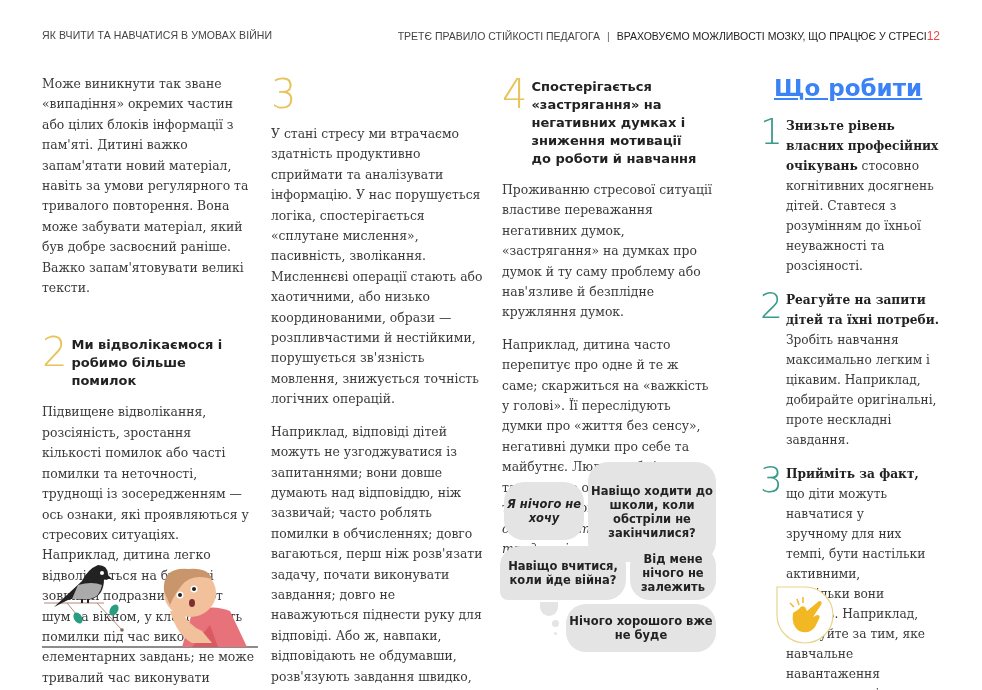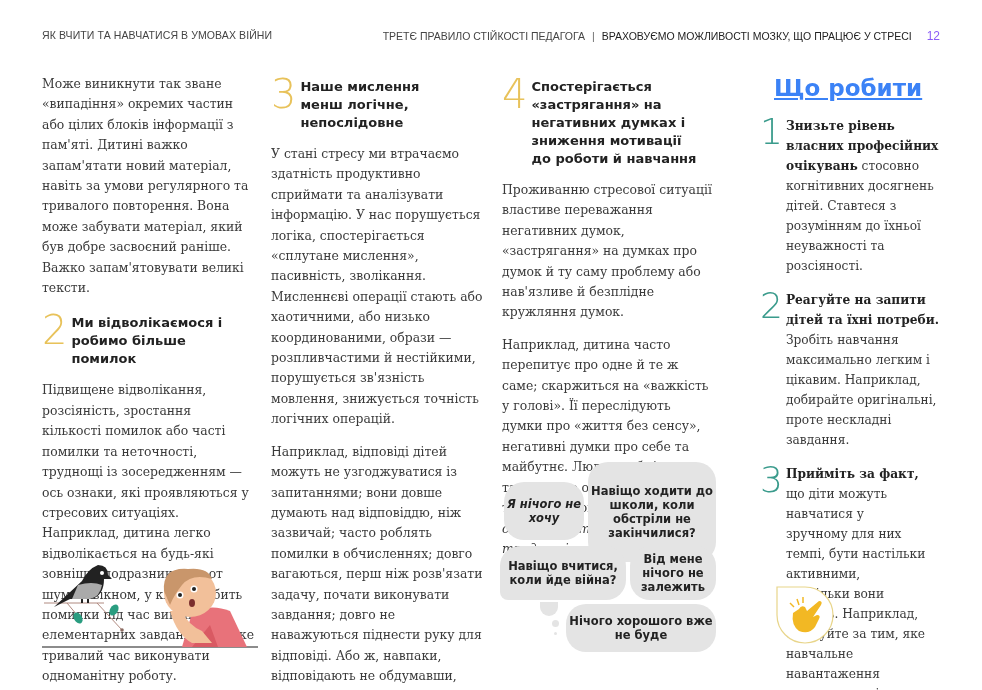--- a/index.html
+++ b/index.html
@@ -1,21 +1,21 @@
 <!DOCTYPE html>
 <html><head>
 <meta charset="utf-8">
 <style>
   html, body { margin:0; padding:0; }
   body { width:982px; height:690px; background:#ffffff; position:relative; overflow:hidden; color:#333; }
   .header-left { position:absolute; left:42px; top:29px; font-family:"Liberation Sans", sans-serif; font-size:10.5px; color:#444; letter-spacing:0.1px; }
   .header-right { position:absolute; right:42px; top:29px; font-family:"Liberation Sans", sans-serif; font-size:10.5px; color:#444; display:flex; align-items:center; white-space:nowrap; }
   .header-right .sep { margin:0 7px; color:#666; }
   .header-right .bold { font-weight:normal; color:#222; }
-  .header-right .page { margin-left:15px; font-size:12px; color:#8b5cf6; }
+  .header-right .page { font-size:12px; color:#ef4444; }
 
   .col { position:absolute; font-family:"DejaVu Serif", serif; font-size:12.4px; line-height:20.4px; color:#3a3a3a; }
   .col p { margin:0 0 12px 0; }
   .c1 { left:42px; top:74px; width:212px; }
   .c2 { left:271px; top:78px; width:212px; }
   .c3 { left:502px; top:78px; width:212px; }
   .c4 { left:760px; top:78px; width:185px; }
 
   .sec-head { display:flex; align-items:flex-start; margin-bottom:12px; }
   .big-num { font-family:"DejaVu Sans", sans-serif; font-weight:200; font-size:40px; line-height:36px; margin-right:4px; margin-top:-2px; }
@@ -41,21 +41,21 @@
 
 <div class="header-left">ЯК ВЧИТИ ТА НАВЧАТИСЯ В УМОВАХ ВІЙНИ</div>
 <div class="header-right">
   <span>ТРЕТЄ ПРАВИЛО СТІЙКОСТІ ПЕДАГОГА</span>
   <span class="sep">|</span>
   <span class="bold">ВРАХОВУЄМО МОЖЛИВОСТІ МОЗКУ, ЩО ПРАЦЮЄ У СТРЕСІ</span>
   <span class="page">12</span>
 </div>
 
 <div class="col c1">
-  <p style="margin-bottom:16px;">Може виникнути так зване «випадіння» окремих частин або цілих блоків інформації з пам'яті. Дитині важко запам'ятати новий матеріал, навіть за умови регулярного та тривалого повторення. Вона може забувати матеріал, який був добре засвоєний раніше. Важко запам'ятовувати великі тексти.</p>
+  <p style="margin-bottom:38px;">Може виникнути так зване «випадіння» окремих частин або цілих блоків інформації з пам'яті. Дитині важко запам'ятати новий матеріал, навіть за умови регулярного та тривалого повторення. Вона може забувати матеріал, який був добре засвоєний раніше. Важко запам'ятовувати великі тексти.</p>
   <div class="sec-head">
     <span class="big-num yellow">2</span>
     <span class="sec-title" style="width:180px;">Ми відволікаємося і робимо більше помилок</span>
   </div>
   <p>Підвищене відволікання, розсіяність, зростання кількості помилок або часті помилки та неточності, труднощі із зосередженням — ось ознаки, які проявляються у стресових ситуаціях. Наприклад, дитина легко відволікається на будь-які зовнішні подразники, як-от шум за вікном, у класі; робить помилки під час виконання елементарних завдань; не може тривалий час виконувати одноманітну роботу.</p>
 </div>
 
 <svg class="illus" viewBox="0 0 216 100">
   <line x1="0" y1="92" x2="216" y2="92" stroke="#666" stroke-width="1.5"></line>
   <line x1="2" y1="48" x2="62" y2="48" stroke="#b08a80" stroke-width="1"></line>
@@ -77,21 +77,20 @@
     <circle cx="138" cy="40" r="2" fill="#222"></circle>
   <circle cx="152" cy="34" r="3.5" fill="#fff"></circle>
     <circle cx="152" cy="34" r="2" fill="#222"></circle>
   <ellipse cx="150" cy="48" rx="3" ry="4" fill="#7a2e2e"></ellipse>
   <path d="M128 56 Q135 80 150 88 L170 88 L160 76 Q146 70 140 56 Z" fill="#f2c09a"></path>
 </svg>
 
 <div class="col c2">
   <div class="sec-head">
     <span class="big-num yellow">3</span>
-    <span class="sec-title" style="width:120px;">Наше мислення менш логічне, непослідовне</span>
   </div>
   <p>У стані стресу ми втрачаємо здатність продуктивно сприймати та аналізувати інформацію. У нас порушується логіка, спостерігається «сплутане мислення», пасивність, зволікання. Мисленнєві операції стають або хаотичними, або низько координованими, образи — розпливчастими й нестійкими, порушується зв'язність мовлення, знижується точність логічних операцій.</p>
   <p>Наприклад, відповіді дітей можуть не узгоджуватися із запитаннями; вони довше думають над відповіддю, ніж зазвичай; часто роблять помилки в обчисленнях; довго вагаються, перш ніж розв'язати задачу, почати виконувати завдання; довго не наважуються піднести руку для відповіді. Або ж, навпаки, відповідають не обдумавши, розв'язують завдання швидко, похапцем.</p>
 </div>
 
 <div class="col c3">
   <div class="sec-head">
     <span class="big-num yellow">4</span>
     <span class="sec-title" style="width:165px;">Спостерігається «застрягання» на негативних думках і зниження мотивації до роботи й навчання</span>
   </div>

